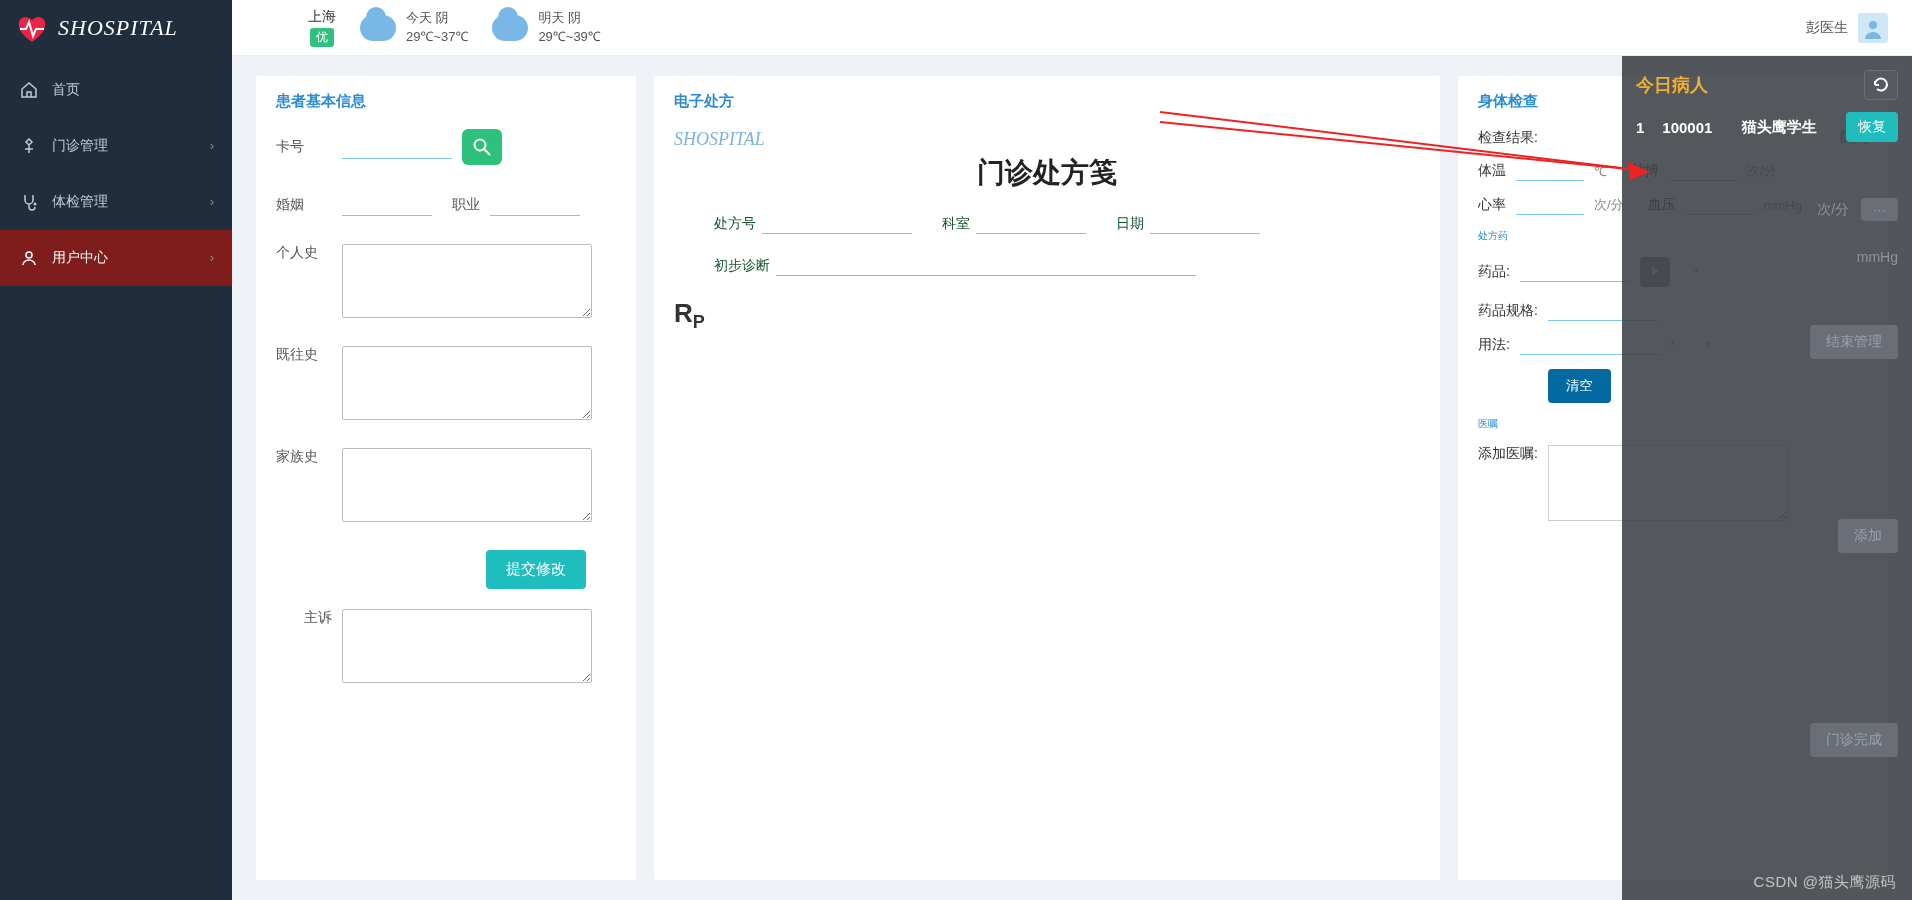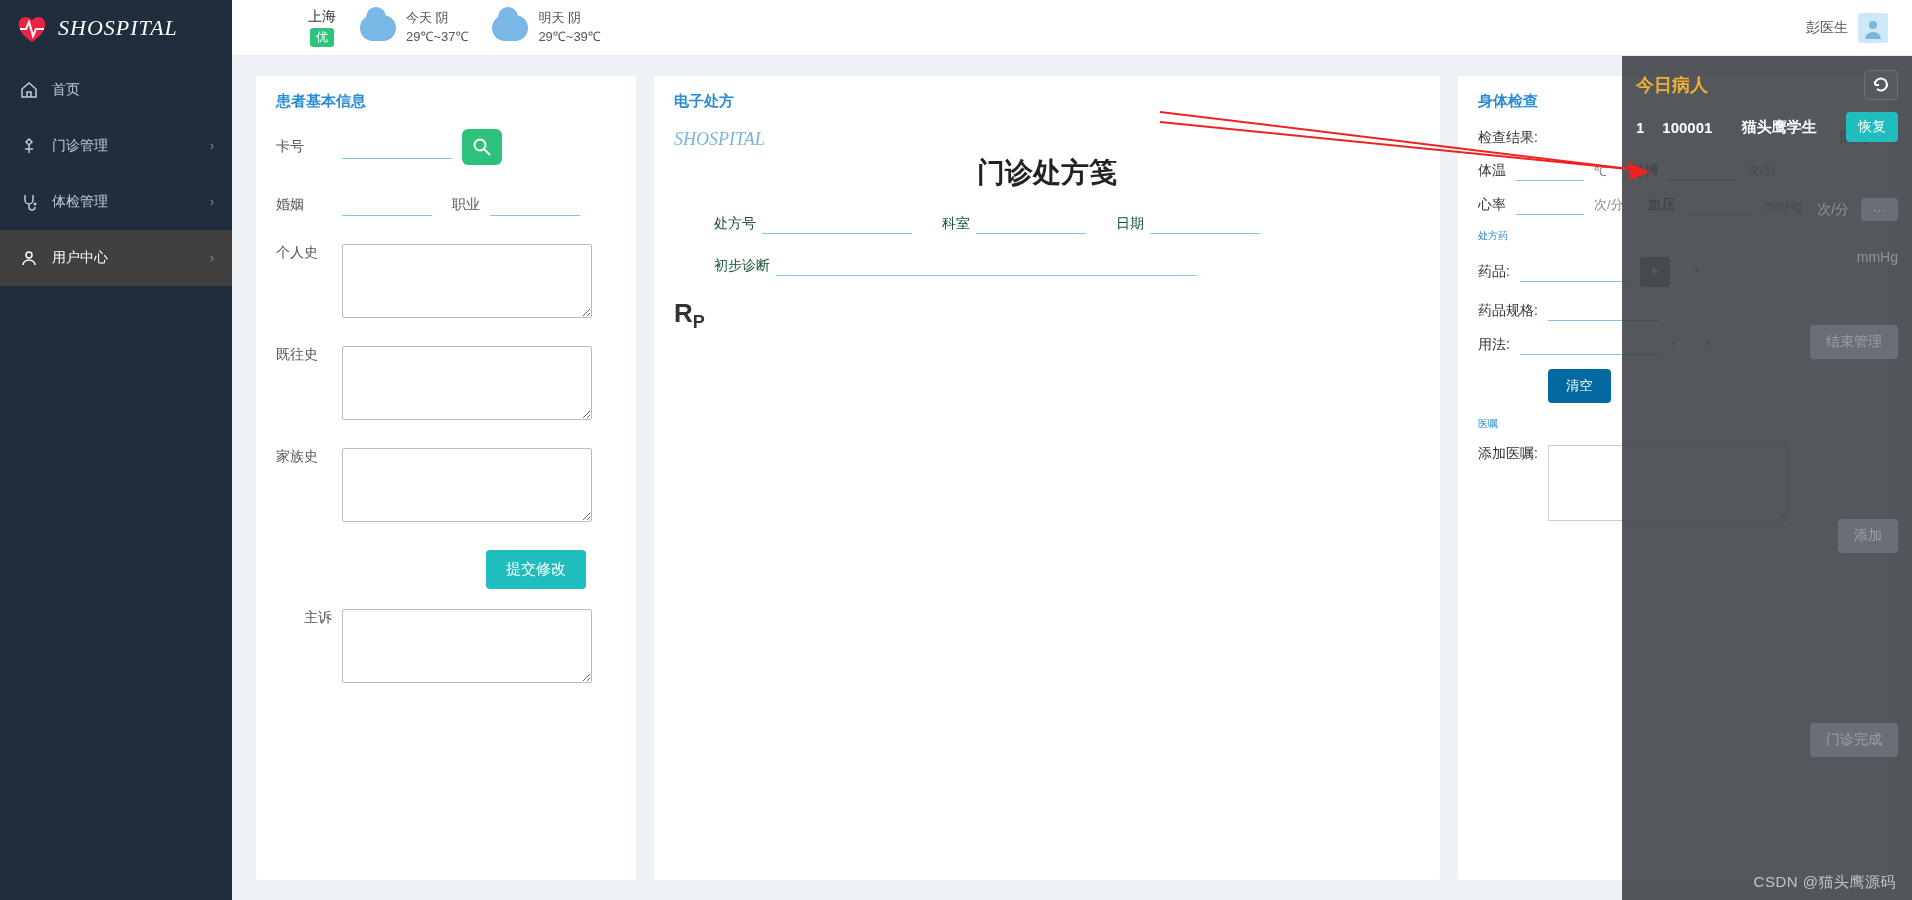--- a/index.html
+++ b/index.html
@@ -21,21 +21,21 @@
 
 .user-area { margin-left: auto; display: flex; align-items: center; gap: 10px; padding-right: 8px; }
 .user-name { font-size: 14px; color: #555; }
 .user-avatar { width: 30px; height: 30px; border-radius: 3px; background: #cfe8f7; display: flex; align-items: center; justify-content: center; color: #3b8bc4; }
 
 
 .sidebar { position: absolute; left: 0; top: 0; width: 232px; height: 900px; background: #1f2d3d; color: #bfcbd9; }
 .sidebar .logo-row { height: 56px; display: flex; align-items: center; padding: 0 16px; gap: 10px; background: #1f2d3d; }
 .sidebar-menu { padding-top: 6px; }
 .menu-item { display: flex; align-items: center; height: 56px; padding: 0 20px; cursor: pointer; color: #bfcbd9; gap: 14px; position: relative; }
-.menu-item.active { background: #404040; color: #fff; }
+.menu-item.active { background: #7f1d1d; color: #fff; }
 .menu-icon { width: 18px; height: 18px; display: inline-flex; align-items: center; justify-content: center; }
 .menu-chevron { position: absolute; right: 18px; color: #8492a6; font-size: 12px; }
 
 
 .main { position: absolute; left: 232px; top: 56px; right: 0; bottom: 0; padding: 20px 24px; background: #eef1f6; display: flex; gap: 18px; }
 .panel { background: #fff; border-radius: 2px; padding: 16px 20px; height: 100%; overflow: hidden; position: relative; }
 .panel-title { color: #2a8bd6; font-size: 15px; font-weight: bold; margin-bottom: 18px; }
 
 
 .p1 { width: 380px; flex: none; }

